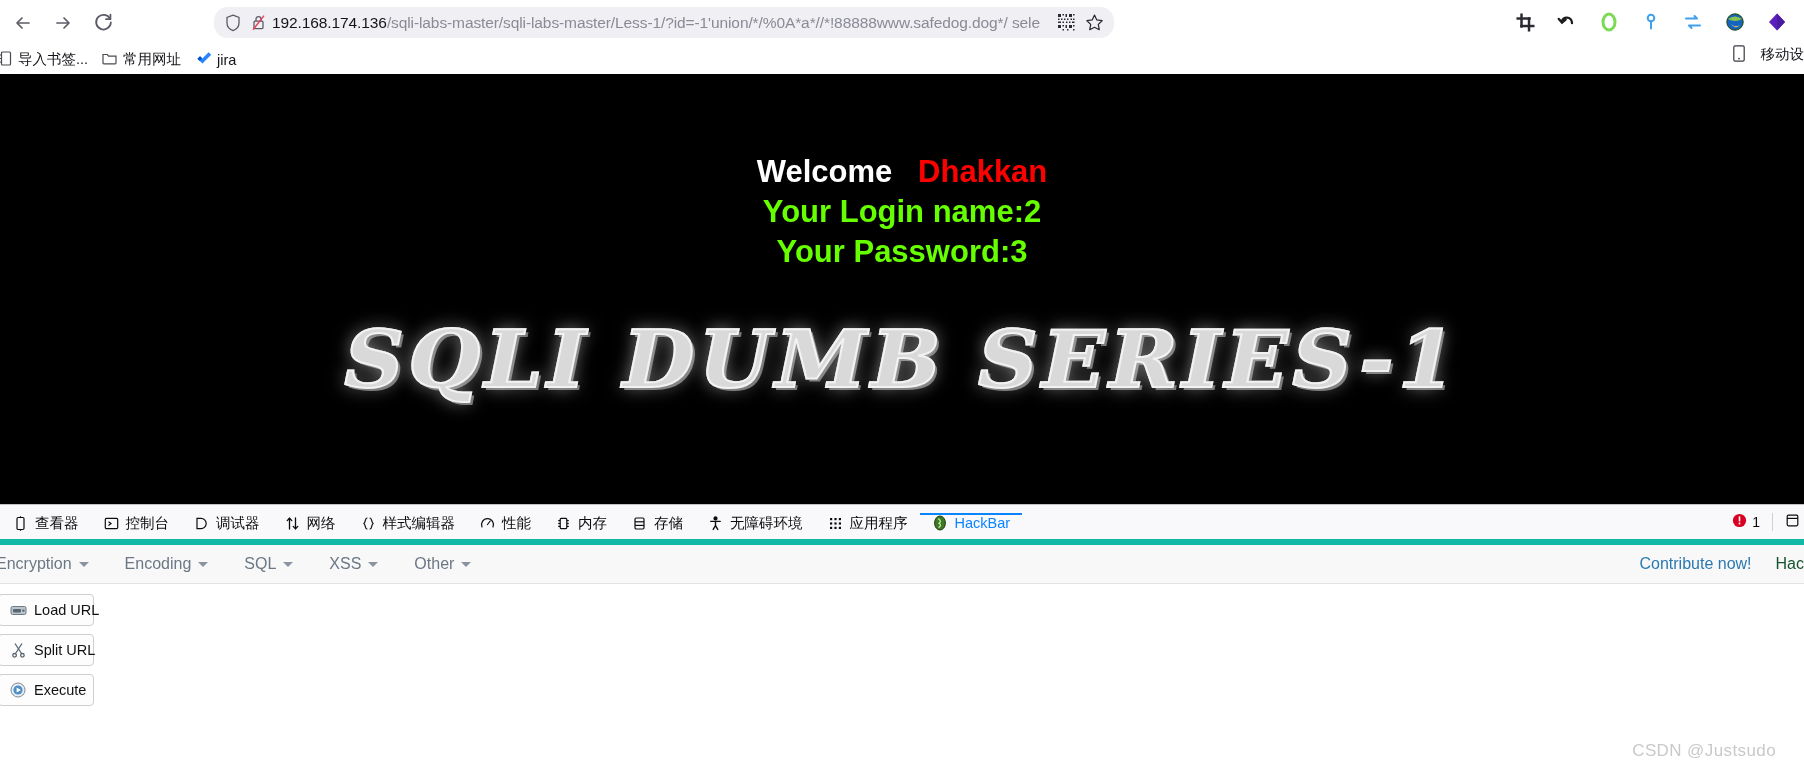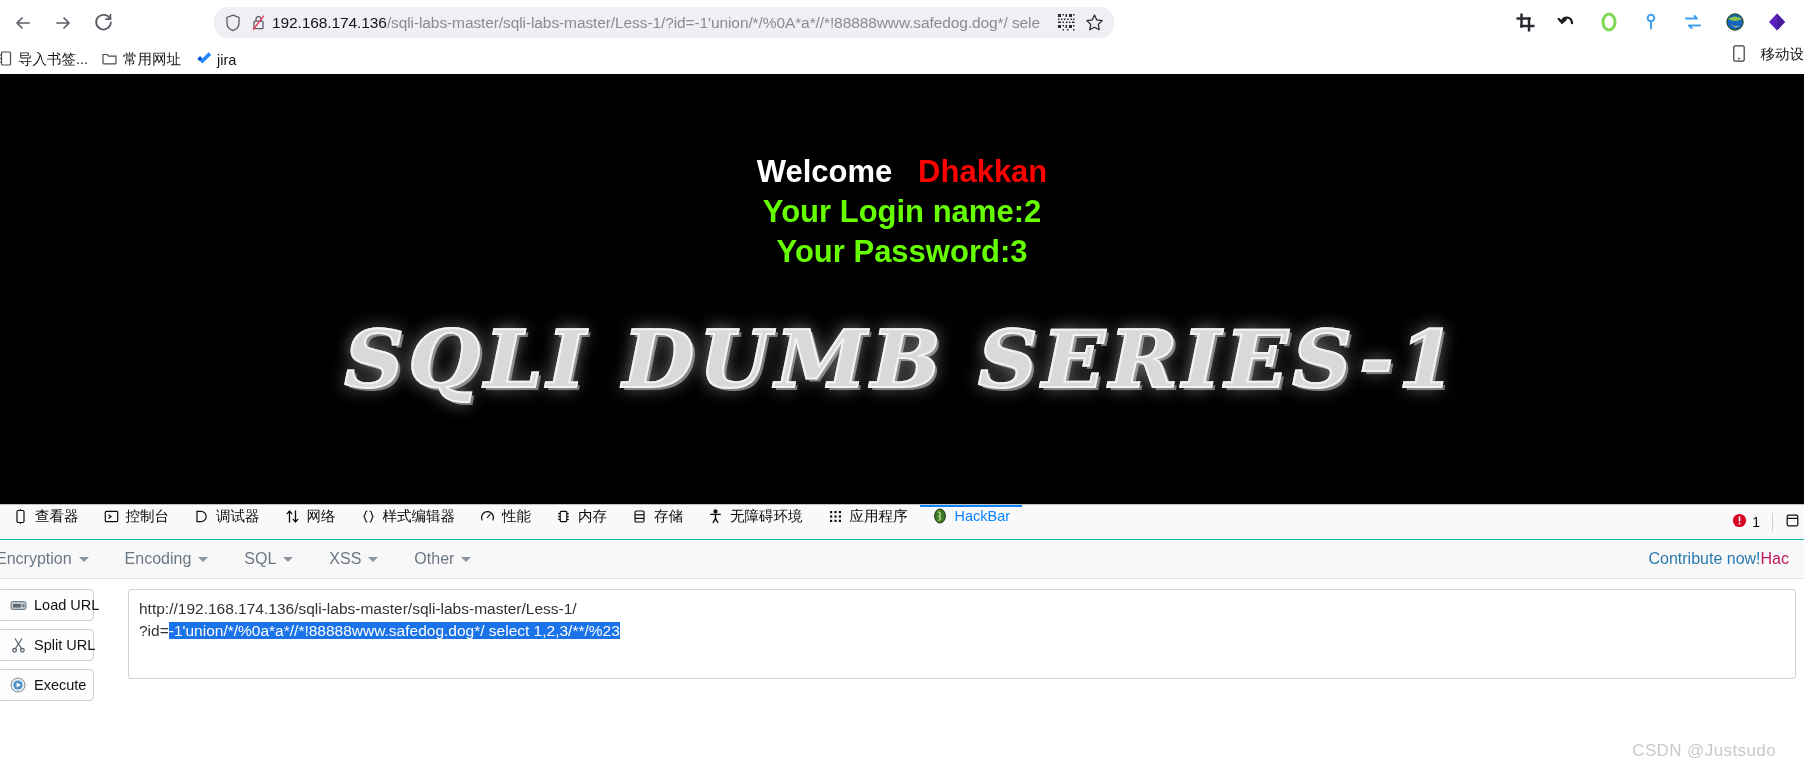--- a/index.html
+++ b/index.html
@@ -179,23 +179,23 @@
     top: 504px; left: 0;
     width: 1804px;
     height: 264px;
     background: #f9f9fa;
     border-top: 1px solid #c2c2c4;
   }
   .dt-tabbar {
     position: relative;
     height: 34px;
     background: #f9f9fb;
-    border-bottom: 1px solid #14b8a6;
-    display: flex;
-    align-items: flex-start;
+    border-bottom: 6px solid #14b8a6;
+    display: flex;
+    align-items: center;
     font-size: 14.5px;
     color: #0c0c0d;
     overflow: hidden;
   }
   .dt-tab {
     display: flex;
     align-items: center;
     gap: 6px;
     padding: 0 12px;
     white-space: nowrap;
@@ -243,24 +243,24 @@
     border-right: 5px solid transparent;
     border-top: 5px solid #8a939f;
   }
   .hb-contrib {
     position: absolute;
     right: 0; top: 0; height: 38px;
     display: flex; align-items: center;
     font-size: 16px;
     white-space: nowrap;
     overflow: hidden;
-    padding-right: 15px;
+    padding-right: 0;
   }
   .hb-contrib .link { color: #2a7ab0; }
-  .hb-contrib .tail { color: #be185d; margin-left: 0;}
+  .hb-contrib .tail { color: #14532d; margin-left: 24px;}
 
   .hb-body {
     position: relative;
     height: 190px;
     background: #ffffff;
     display: flex;
     padding-top: 10px;
     box-sizing: border-box;
   }
   .hb-leftcol {
@@ -721,22 +721,20 @@
               <circle cx="8" cy="8" r="7" fill="#e9eef3" stroke="#7d8a95" stroke-width="1"></circle>
               <circle cx="8" cy="8" r="4.6" fill="#4e8fc7"></circle>
               <polygon points="6.6,5.4 11,8 6.6,10.6" fill="#ffffff"></polygon>
             </svg>
           </span>
           <span>Execute</span>
         </div>
       </div>
 
       <div class="hb-main">
-        <div class="hb-textarea"><span>http://192.168.174.136/sqli-labs-master/sqli-labs-master/Less-1/
-?id=</span><span class="sel">-1'union/*/%0a*a*//*!88888www.safedog.dog*/ select 1,2,3/**/%23</span></div>
 
       </div>
     </div>
 
     <div class="watermark">CSDN @Justsudo</div>
   </div>
 
 </div>
 
 </body></html>

